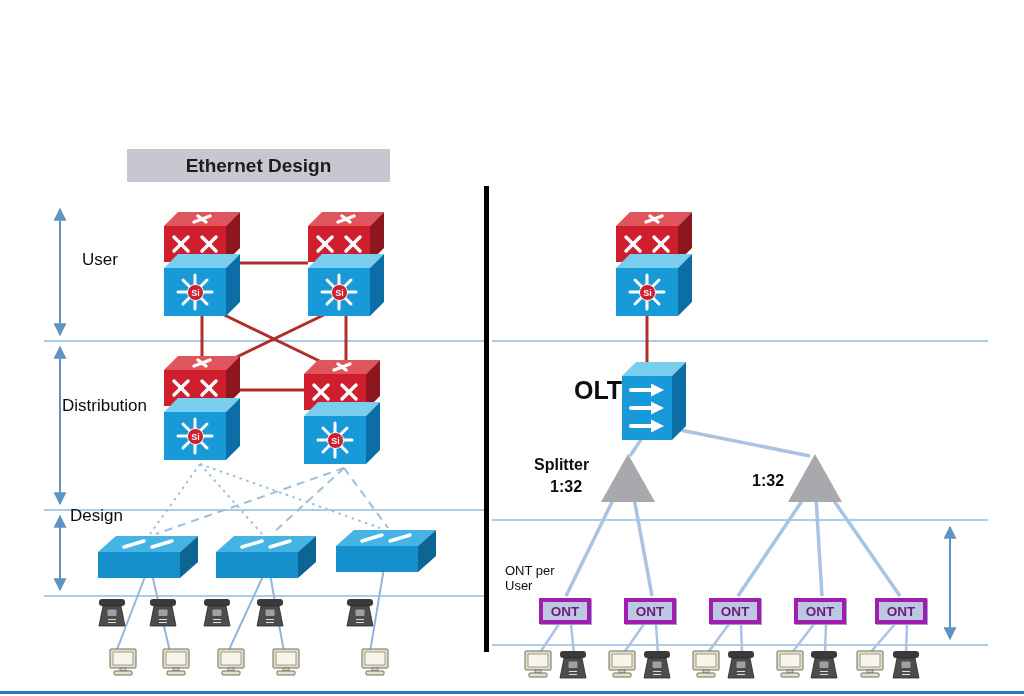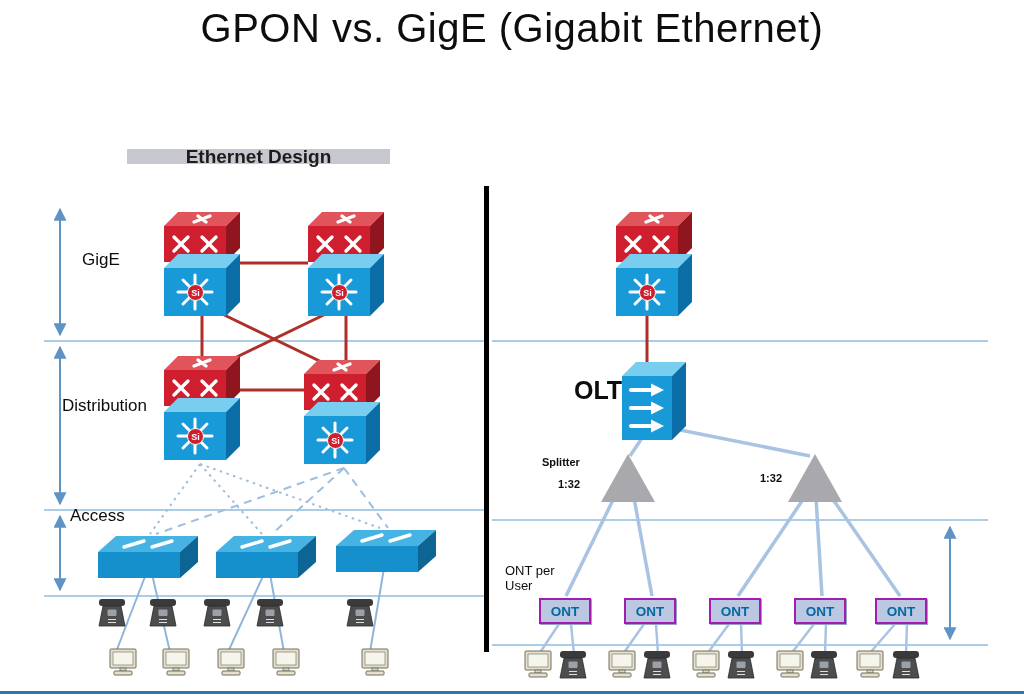--- a/index.html
+++ b/index.html
@@ -3,21 +3,21 @@
 <meta charset="utf-8">
 <style>
   * { margin:0; padding:0; box-sizing:border-box; }
   html,body { width:1024px; height:696px; overflow:hidden; background:#fff;
               font-family:"Liberation Sans", sans-serif; }
   .canvas { position:relative; width:1024px; height:696px; background:#ffffff; }
 
   .title { position:absolute; top:6px; left:0; width:100%; text-align:center;
            font-size:40px; color:#0d0d0d; letter-spacing:0.5px; z-index:3; }
 
-  .header { position:absolute; height:15px; background:#c7c8cf; color:#1c1c1c;
+  .header { position:absolute; height:33px; background:#c7c8cf; color:#1c1c1c;
             font-weight:bold; font-size:19px; display:flex; align-items:center;
             justify-content:center; z-index:3; }
   .header.left-h  { left:127px; top:149px; width:263px; }
   .header.right-h { left:578px; top:149px; width:268px; }
 
   .divider { position:absolute; left:484px; top:186px; width:5px; height:466px;
              background:#000; z-index:2; }
 
   .wires { position:absolute; left:0; top:0; z-index:1; pointer-events:none; }
 
@@ -26,26 +26,26 @@
   .switch-stack .mod { position:absolute; left:0; top:0; }
   .switch-stack .mod.blue { top:42px; }
   .si-badge { position:absolute; left:23px; top:72px; width:17px; height:17px;
               border-radius:50%; background:#cf1f2e; border:1px solid #fff;
               color:#fff; font-size:9px; font-weight:bold; display:flex;
               align-items:center; justify-content:center; z-index:3; }
 
   .label { position:absolute; z-index:3; color:#0d0d0d; white-space:nowrap; }
   .layer-label { font-size:17px; }
   .olt-label { font-size:25px; font-weight:bold; }
-  .split-label { font-size:11px; font-weight:bold;margin-left:8px; }
+  .split-label { font-size:16px; font-weight:bold; }
   .ont-user-label { font-size:13px; font-weight:normal; width:64px;
                     white-space:normal; line-height:1.15; }
 
   .ont { position:absolute; z-index:2; width:52px; height:26px;
-         background:#bcc8e2; border:2px solid #a21caf; color:#0369a1;
+         background:#bcc8e2; border:4px solid #a21caf; color:#701a75;
          font-weight:bold; font-size:13.5px; display:flex; align-items:center;
          justify-content:center; box-shadow:1px 1px 0 #98a2c2; }
 
   .bottom-strip { position:absolute; left:0; top:691px; width:1024px; height:3px;
                   background:#2e75b6; z-index:3; }
 </style>
 </head>
 <body>
 
 <svg width="0" height="0" style="position:absolute" aria-hidden="true">
@@ -114,21 +114,20 @@
       <rect x="2" y="1" width="26" height="19" rx="1" fill="#e6e0cb" stroke="#6f6f60" stroke-width="1"></rect>
       <rect x="5" y="4" width="20" height="13" fill="#f6f5ec" stroke="#8b8b7a" stroke-width="0.8"></rect>
       <rect x="12" y="20" width="6" height="3" fill="#d9d3bd" stroke="#6f6f60" stroke-width="0.8"></rect>
       <rect x="6" y="23" width="18" height="4" rx="1" fill="#e6e0cb" stroke="#6f6f60" stroke-width="1"></rect>
     </symbol>
   </defs>
 </svg>
 
 <div class="canvas">
 
-  <div class="title">GPON vs. GigE (Gigabit Ethernet)</div>
 
   <div class="header left-h">Ethernet Design</div>
 
   <div class="divider"></div>
 
   <svg class="wires" width="1024" height="696" viewBox="0 0 1024 696">
     <defs>
       <marker id="ah" viewBox="0 0 10 10" refX="9" refY="5" markerWidth="6.5" markerHeight="6.5" orient="auto-start-reverse">
         <path d="M0,0 L10,5 L0,10 z" fill="#5f93c3"></path>
       </marker>
@@ -187,23 +186,23 @@
         <line x1="656" y1="624" x2="658" y2="654"></line>
       <line x1="729" y1="624" x2="707" y2="654"></line>
         <line x1="741" y1="624" x2="742" y2="654"></line>
       <line x1="814" y1="624" x2="791" y2="654"></line>
         <line x1="826" y1="624" x2="825" y2="654"></line>
       <line x1="895" y1="624" x2="869" y2="654"></line>
         <line x1="907" y1="624" x2="906" y2="654"></line>
     </g>
   </svg>
 
-  <div class="label layer-label" style="left:82px;top:250px">GigE</div>
+  <div class="label layer-label" style="left:82px;top:250px">User</div>
   <div class="label layer-label" style="left:62px;top:396px">Distribution</div>
-  <div class="label layer-label" style="left:70px;top:506px">Access</div>
+  <div class="label layer-label" style="left:70px;top:506px">Design</div>
 
   <div class="node switch-stack" style="left:164px;top:212px">
     <svg class="mod" width="76" height="50">
         <use href="#red-module"></use>
       </svg>
     <svg class="mod blue" width="76" height="62">
         <use href="#blue-si-module"></use>
       </svg>
     <span class="si-badge">Si</span>
   </div>

